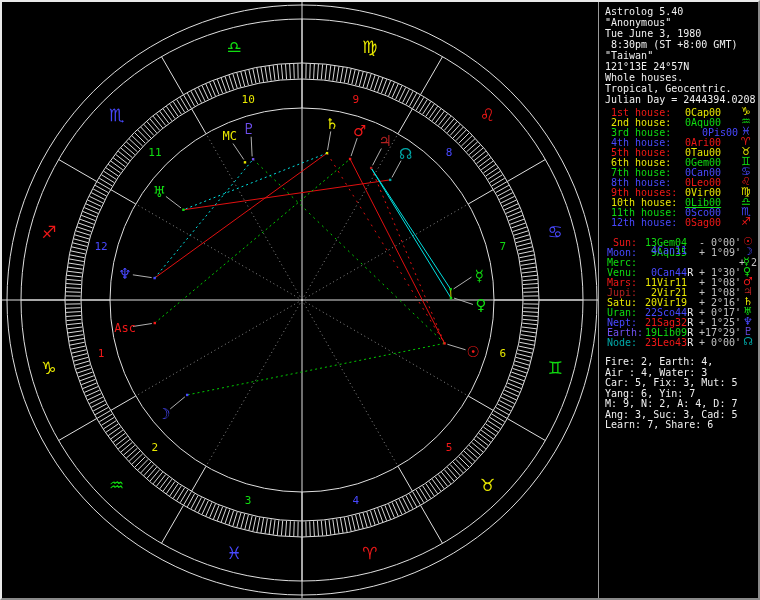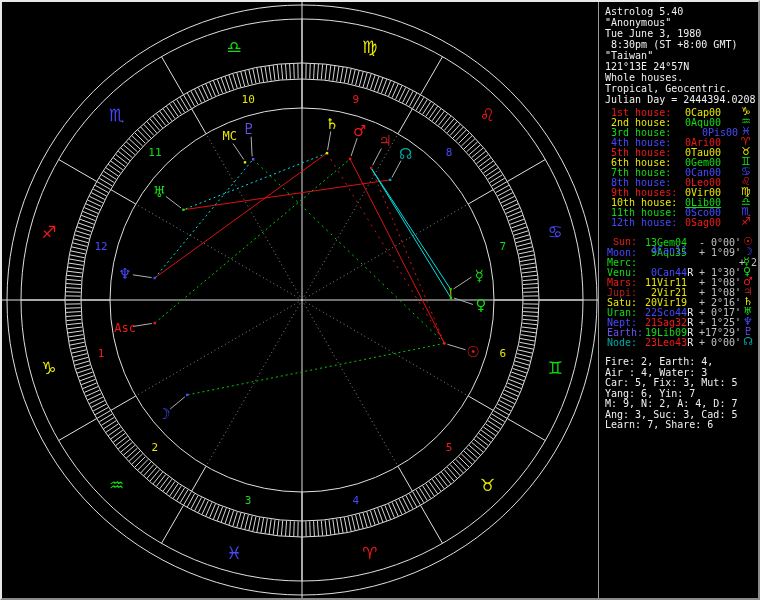--- a/index.html
+++ b/index.html
@@ -547,21 +547,21 @@
         <div class="sbl" style="left: 86px; top: 196px; color: rgb(16, 220, 16); text-decoration: underline;">0Lib00</div>
         <div class="sbl glyph" style="left: 142px; top: 195px; color: rgb(16, 220, 16);">♎</div>
         <div class="sbl" style="left: 12px; top: 206px; color: rgb(16, 220, 16);">11th house:</div>
         <div class="sbl" style="left: 86px; top: 206px; color: rgb(72, 72, 255);">0Sco00</div>
         <div class="sbl glyph" style="left: 142px; top: 205px; color: rgb(72, 72, 255);">♏</div>
         <div class="sbl" style="left: 12px; top: 216px; color: rgb(72, 72, 255);">12th house:</div>
         <div class="sbl" style="left: 86px; top: 216px; color: rgb(240, 24, 24);">0Sag00</div>
         <div class="sbl glyph" style="left: 142px; top: 215px; color: rgb(240, 24, 24);">♐</div>
       </div>
     <div id="planets">
-        <div class="sbl" style="left: 8px; top: 236px; color: rgb(240, 24, 24); font-family: Liberation Mono, monospace;"> Sun:</div>
+        <div class="sbl" style="left: 8px; top: 236px; color: rgb(240, 24, 24);"> Sun:</div>
         <div class="sbl" style="left: 46px; top: 236px; color: rgb(16, 220, 16);">13Gem04</div>
         <div class="sbl" style="left: 100px; top: 236px; color: rgb(192, 192, 192);">- 0°00'</div>
         <div class="sbl glyph" style="left: 144px; top: 235px; color: rgb(240, 24, 24);">☉</div>
         <div class="sbl" style="left: 8px; top: 246px; color: rgb(72, 72, 255);">Moon:</div>
         <div class="sbl" style="left: 46px; top: 246px; color: rgb(16, 220, 16);"> 9Aqu35</div>
         <div class="sbl" style="left: 100px; top: 246px; color: rgb(192, 192, 192);">+ 1°09'</div>
         <div class="sbl glyph" style="left: 144px; top: 245px; color: rgb(72, 72, 255);">☽</div>
         <div class="sbl" style="left: 8px; top: 256px; color: rgb(16, 220, 16);">Merc:</div>
         <div class="sbl" style="left: 46px; top: 244px; color: rgb(72, 72, 255);"> 4Can11</div>
         <div class="sbl" style="left: 100px; top: 256px; color: rgb(192, 192, 192); margin-left: 40px;">+ 2°08'</div>

